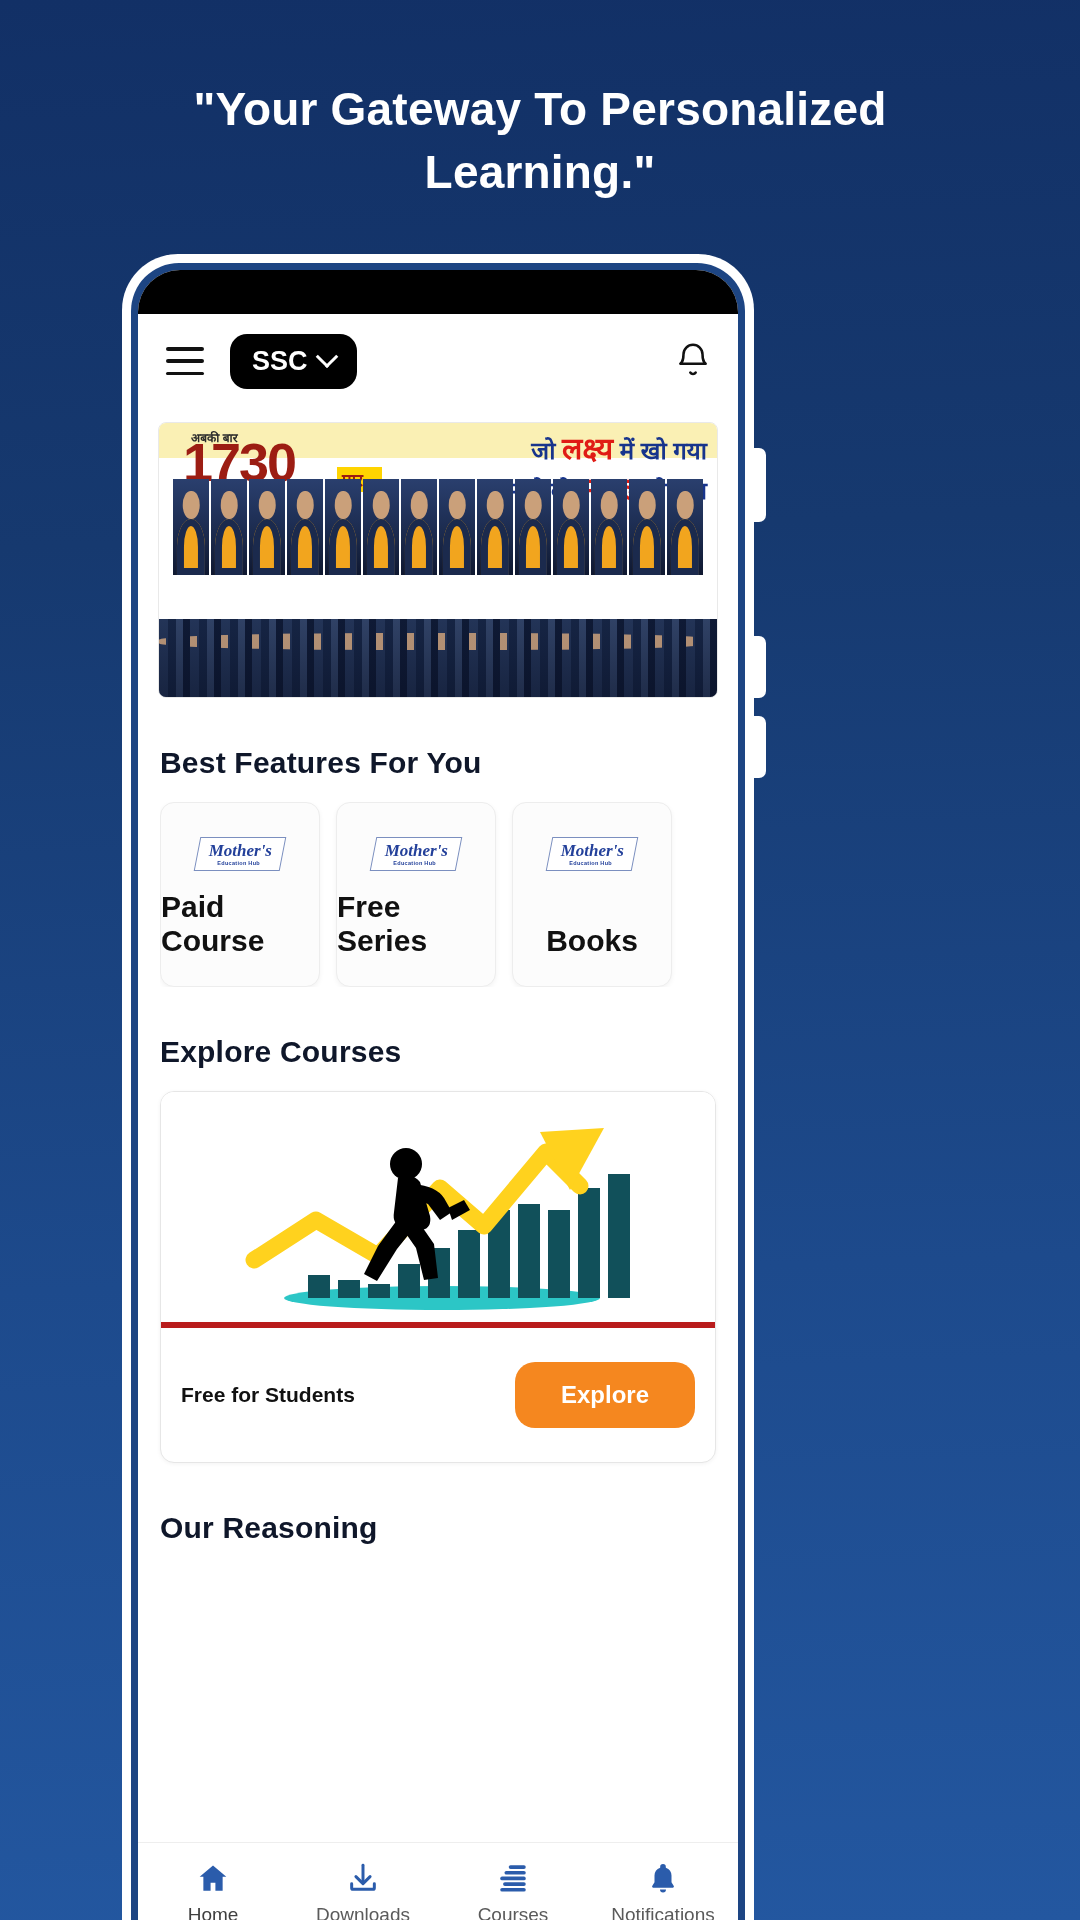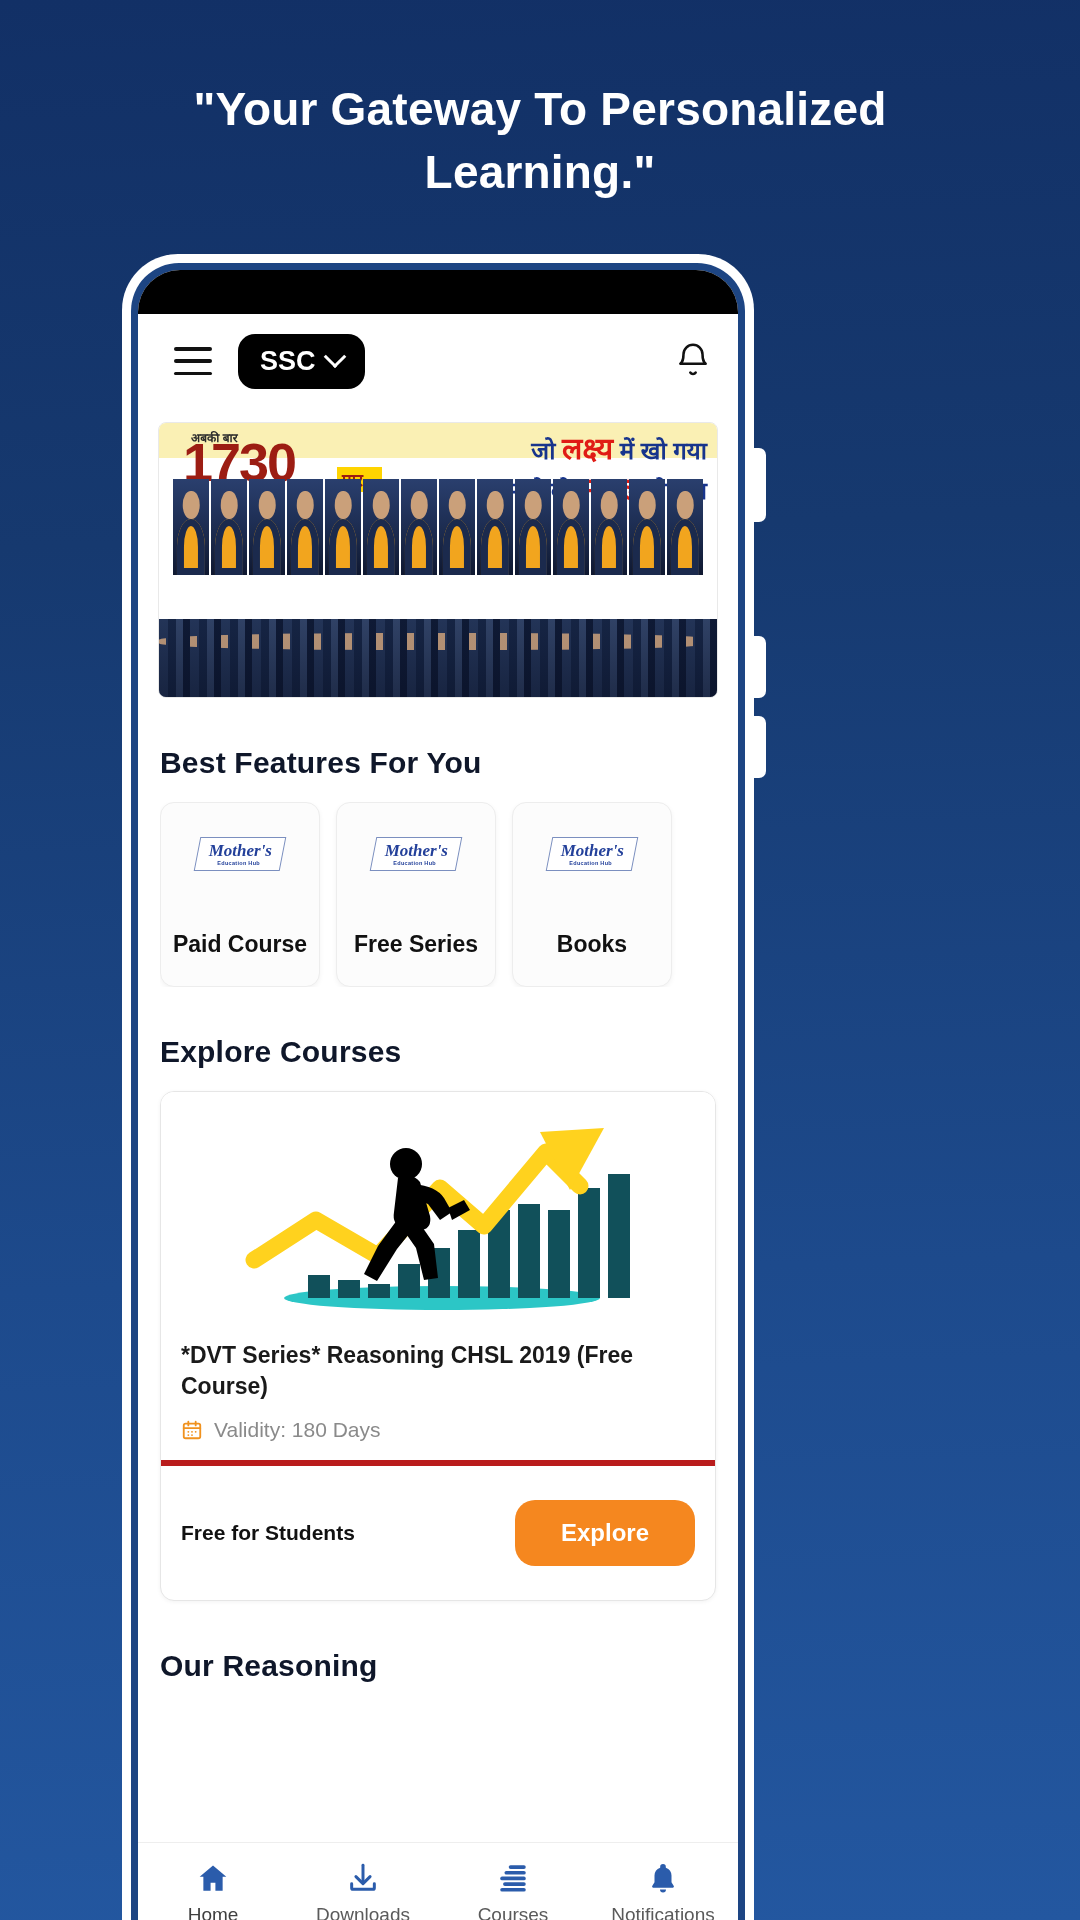--- a/index.html
+++ b/index.html
@@ -77,21 +77,21 @@
   }
   .side-btn.b1 { top: 448px;  height: 74px; }
   .side-btn.b2 { top: 636px;  height: 62px; }
   .side-btn.b3 { top: 716px;  height: 62px; }
 
   
   .app-header {
     height: 94px;
     display: flex;
     align-items: center;
-    padding: 0 26px 0 36px;
+    padding: 0 26px 0 28px;
     background: #ffffff;
   }
   .hamburger {
     width: 38px;
     height: 28px;
     display: flex;
     flex-direction: column;
     justify-content: space-between;
     cursor: pointer;
   }
@@ -309,21 +309,21 @@
   }
   .logo-badge .l2 {
     transform: skewX(11deg);
     font-size: 5.5px;
     font-weight: 700;
     color: #23409a;
     letter-spacing: .3px;
     margin-top: 1px;
   }
   .feature-label {
-    font-size: 23px;
+    font-size: 30px;
     font-weight: 600;
     color: #111;
   }
 
   
   .course-card {
     margin: 22px 22px 0 22px;
     border: 1px solid #e6e6e6;
     border-radius: 14px;
     overflow: hidden;
@@ -528,35 +528,20 @@
               <circle cx="178" cy="72" r="16"></circle>
               <path d="M170 86 q14 -6 22 4 l10 34 q2 12 -8 14 l-20 -2 q-10 -4 -8 -16 Z"></path>
               <path d="M186 92 q22 2 30 14 l8 14 -12 8 -12 -16 -16 -6 Z"></path>
               <path d="M172 124 l-22 30 -14 28 13 7 20 -32 16 -20 Z"></path>
               <path d="M188 126 l18 26 4 34 -14 2 -8 -32 -14 -20 Z"></path>
               <path d="M220 116 l16 -8 6 10 -18 10 Z"></path>
             </g>
           </svg>
         </div>
 
-        <div class="course-info">
-          <div class="course-title">*DVT Series* Reasoning CHSL 2019 (Free Course)</div>
-          <div class="validity-row">
-            <svg class="cal-icon" viewBox="0 0 24 24" fill="none" stroke="#f0921f" stroke-width="2">
-              <rect x="3" y="5" width="18" height="16" rx="2"></rect>
-              <path d="M3 10h18M8 3v4M16 3v4" stroke-linecap="round"></path>
-              <circle cx="8" cy="14" r="1" fill="#f0921f" stroke="none"></circle>
-              <circle cx="12" cy="14" r="1" fill="#f0921f" stroke="none"></circle>
-              <circle cx="16" cy="14" r="1" fill="#f0921f" stroke="none"></circle>
-              <circle cx="8" cy="17.5" r="1" fill="#f0921f" stroke="none"></circle>
-              <circle cx="12" cy="17.5" r="1" fill="#f0921f" stroke="none"></circle>
-            </svg>
-            <span class="validity-text">Validity: 180 Days</span>
-          </div>
-        </div>
 
         <div class="course-foot">
           <span class="price-text">Free for Students</span>
           <button class="explore-btn">Explore</button>
         </div>
       </div>
 
       <div class="sec-title">Our Reasoning</div>
 
       <div class="bottom-nav">

